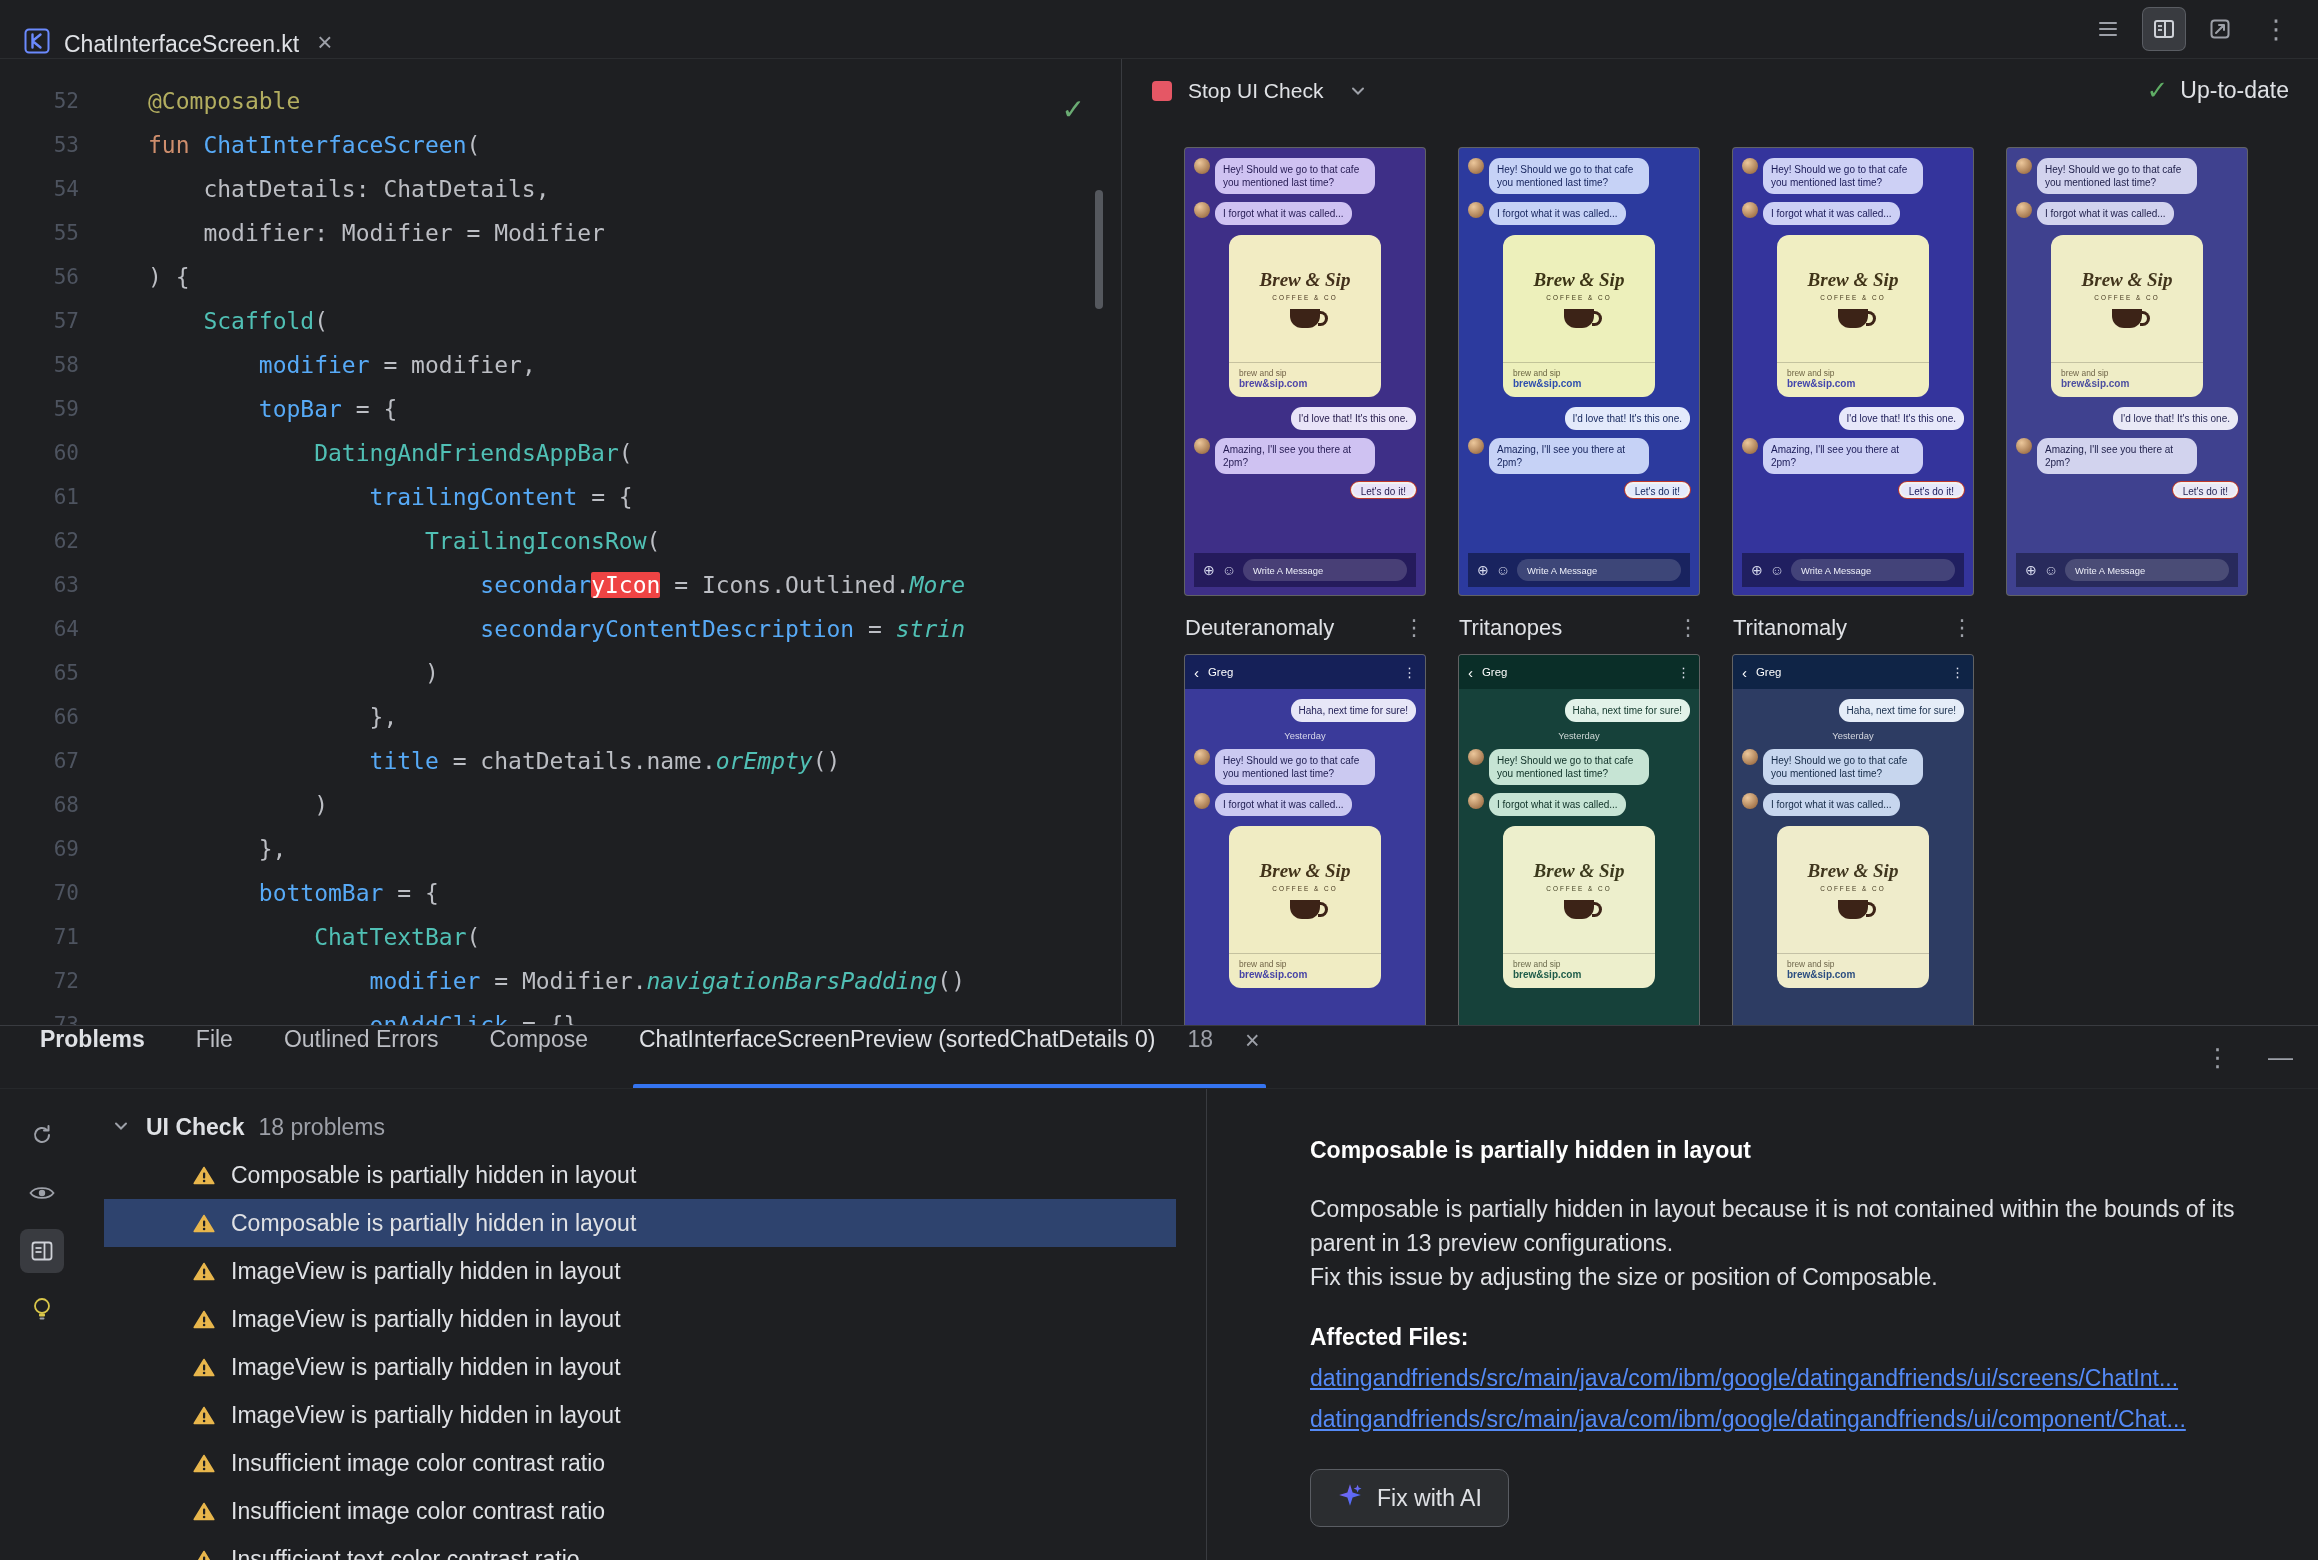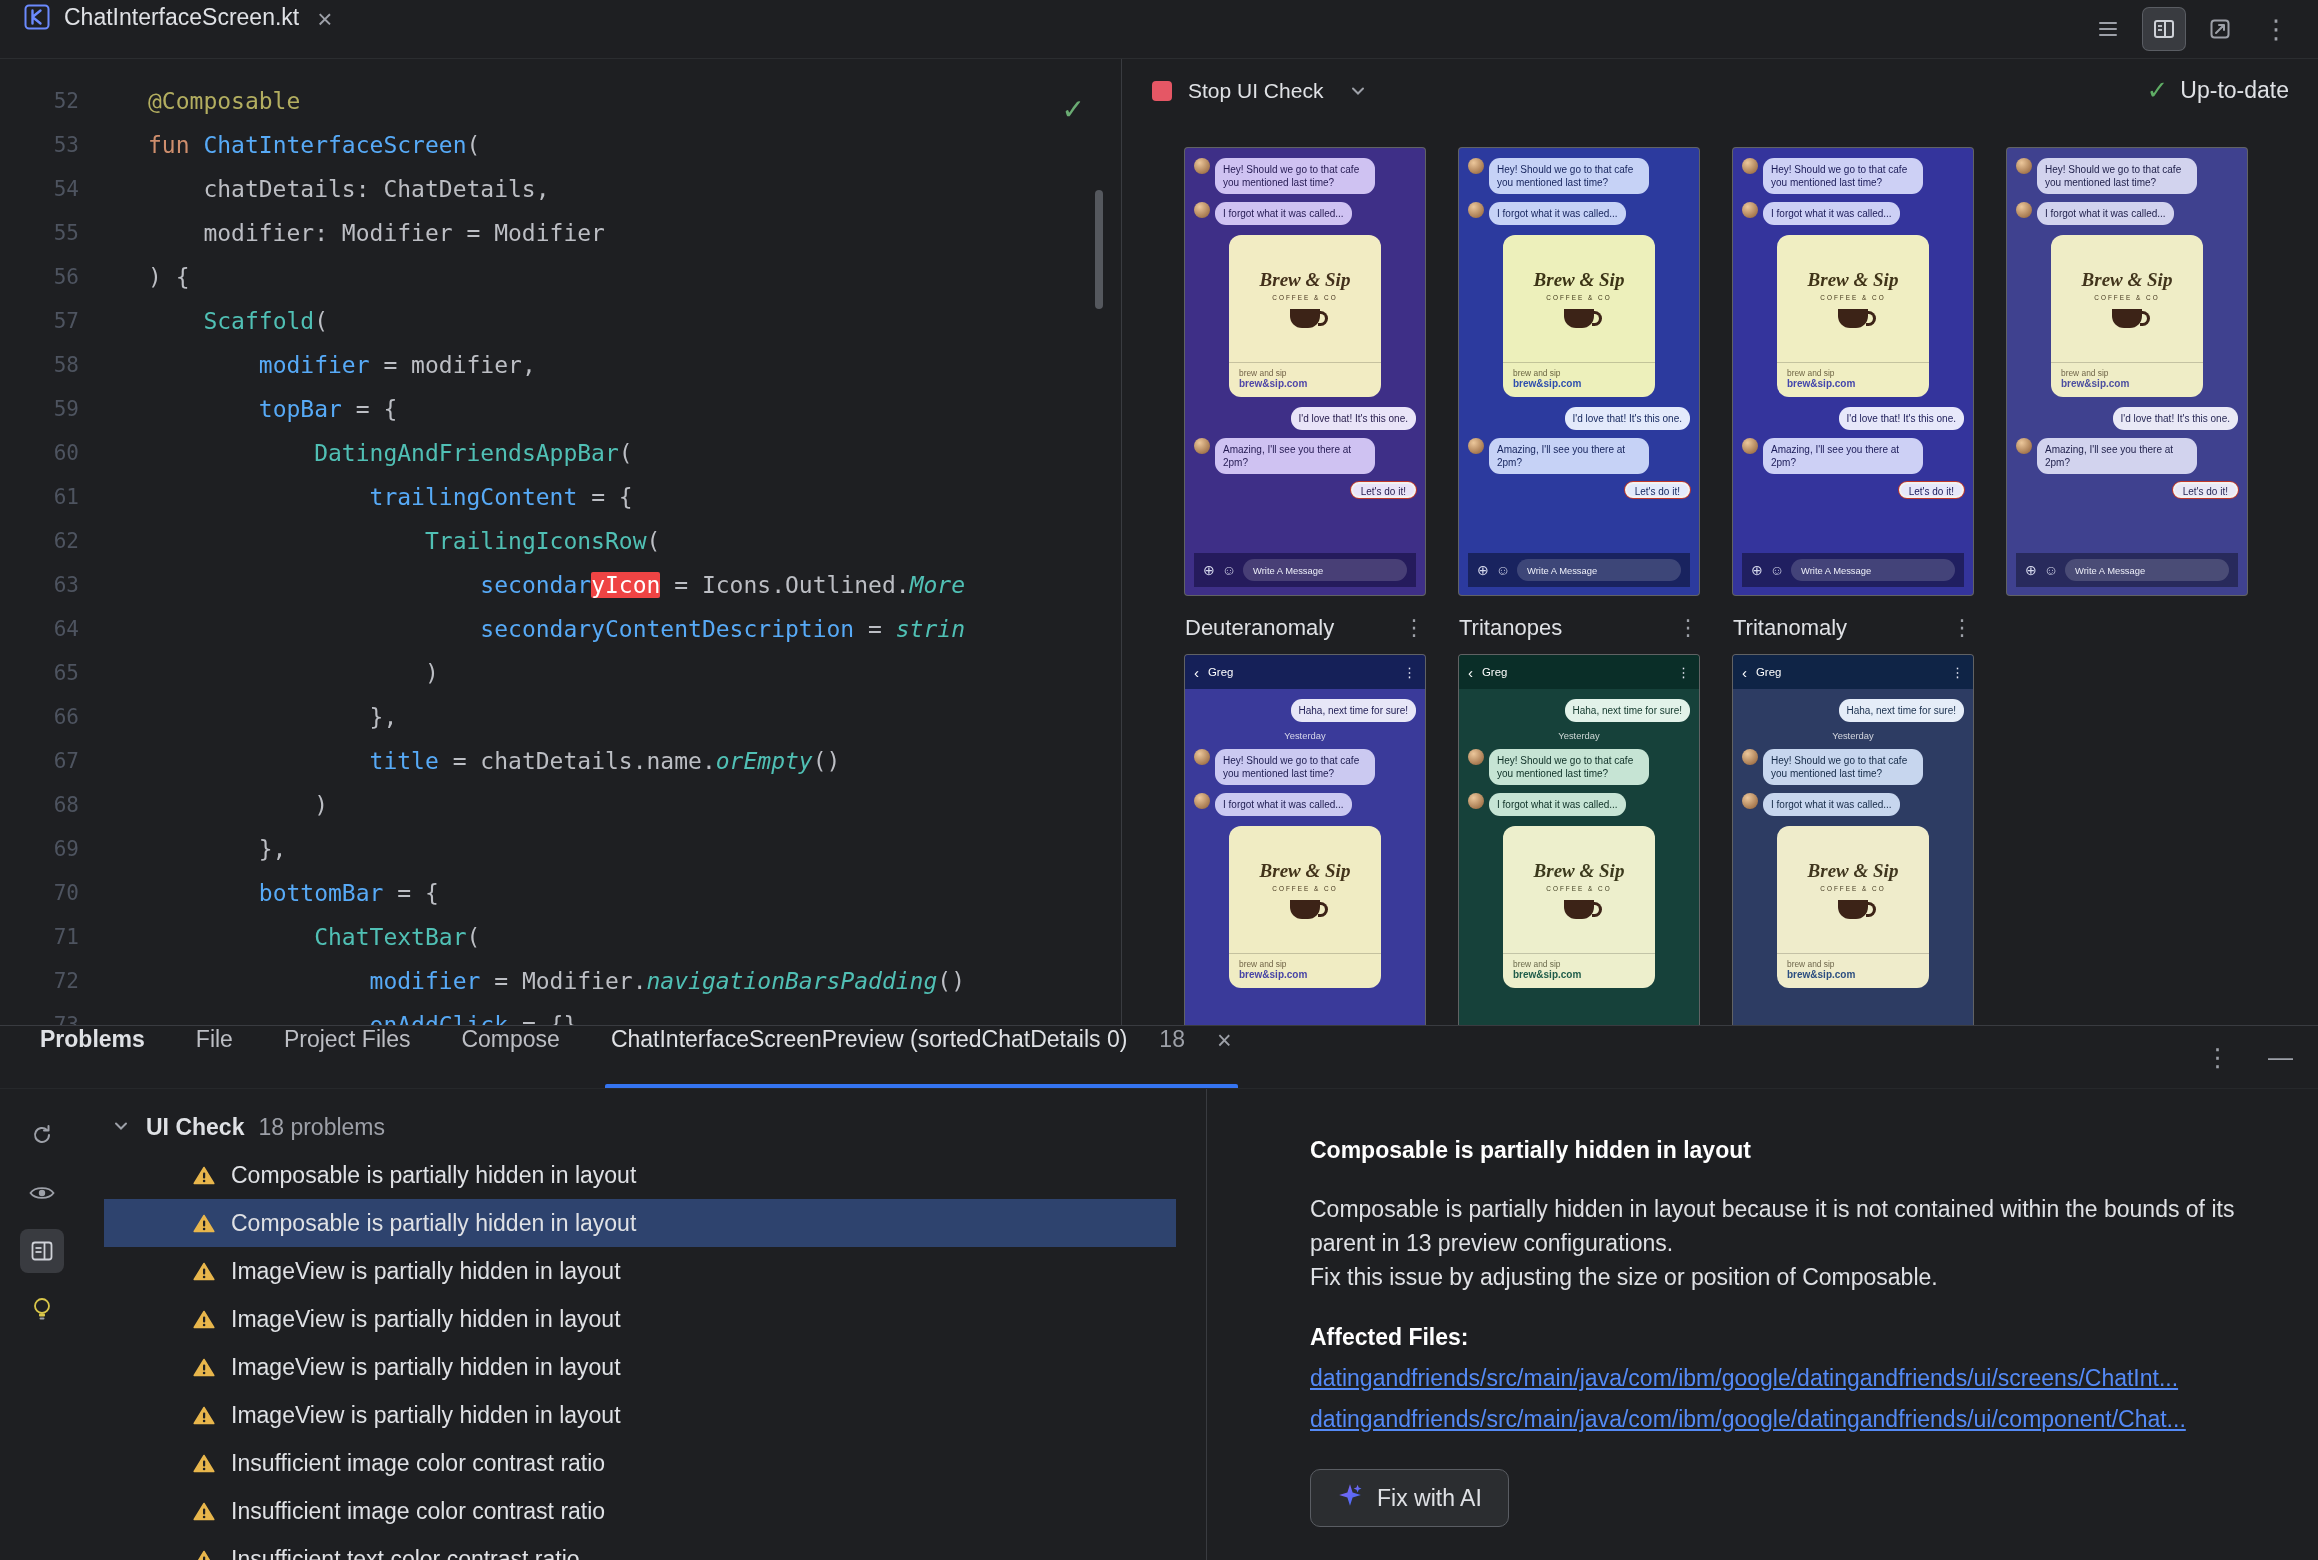--- a/index.html
+++ b/index.html
@@ -2,21 +2,21 @@
 <html><head>
 <meta charset="utf-8">
 <style>
   * { margin:0; padding:0; box-sizing:border-box; }
   html,body { width:2319px; height:1560px; background:#1e1f22; color:#dfe1e5;
     font-family:"Liberation Sans",sans-serif; overflow:hidden; }
   #app { width:2319px; height:1560px; display:flex; flex-direction:column; }
 
   
   .hdr { height:59px; flex:none; display:flex; align-items:center; border-bottom:1px solid #2b2d30; }
-  .ftab { height:100%; display:flex; align-items:flex-start; gap:14px; padding:4px 22px 0 24px; }
+  .ftab { height:100%; display:flex; align-items:flex-end; gap:14px; padding:16px 22px 0 24px; }
   .ftitle { font-size:23px; color:#dfe1e5; }
   .fclose { font-size:26px; color:#9da0a8; cursor:pointer; margin-left:4px; }
   .hacts { margin-left:auto; display:flex; gap:14px; padding-right:22px; }
   .hbtn { width:42px; height:42px; display:flex; align-items:center; justify-content:center; border-radius:6px; }
   .hbtn.active { background:#393b40; box-shadow:0 0 0 1px #5a5d63; }
   .kebab { color:#9da0a8; font-size:26px; }
 
   
   .main { height:966px; flex:none; display:flex; }
   .editor { width:1122px; flex:none; position:relative; border-right:1px solid #393b40; overflow:hidden; }
@@ -482,21 +482,21 @@
   <div class="bottom">
     <div class="pt-row">
       <div class="ptabs">
           <div class="pt-tab bold">
             <span>Problems</span>
           </div>
           <div class="pt-tab">
             <span>File</span>
           </div>
           <div class="pt-tab">
-            <span>Project Files</span>
+            <span>Outlined Errors</span>
           </div>
           <div class="pt-tab">
             <span>Compose</span>
           </div>
           <div class="pt-tab active">
             <span>ChatInterfaceScreenPreview (sortedChatDetails 0)</span>
             <span class="badge">18</span>
             <span class="tclose">×</span>
           </div>
         </div>

